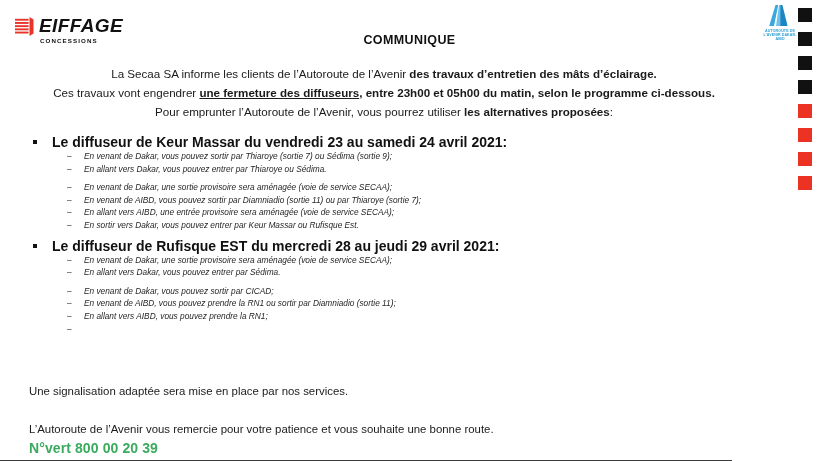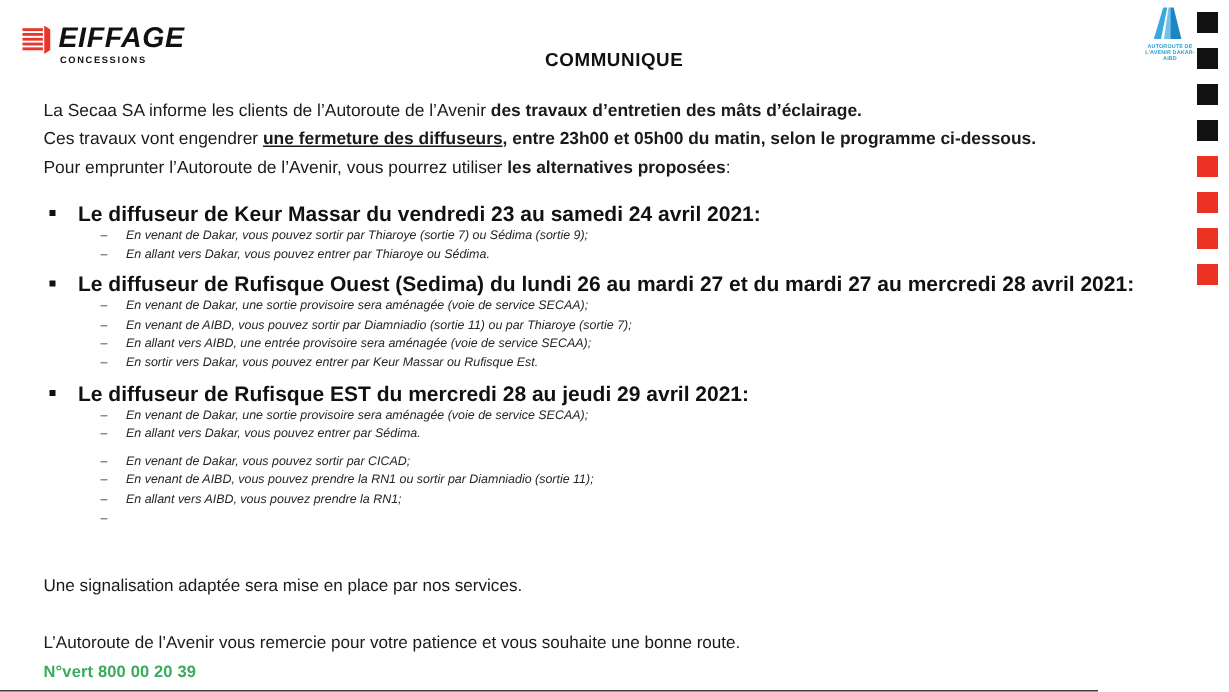--- a/index.html
+++ b/index.html
@@ -118,20 +118,21 @@
 
   
   .intro {
     position: absolute;
     left: 29px;
     top: 64px;
     width: 710px;
     font-size: 11.6px;
     line-height: 19px;
     color: #1a1a1a;
+    text-align: center;
   }
   .intro p { margin: 0; white-space: nowrap; }
   .b { font-weight: bold; }
   .bu { font-weight: bold; text-decoration: underline; }
 
   
   .list {
     position: absolute;
     left: 33px;
     top: 134px;
@@ -186,21 +187,21 @@
     top: 382px;
     width: 740px;
     font-size: 11.4px;
     line-height: 19px;
     color: #1a1a1a;
   }
   .footer p { margin: 0; white-space: nowrap; }
   .spacer { height: 19px; }
   .green-num {
     font-weight: bold;
-    font-size: 11px;
+    font-size: 14px;
     color: #3aab5e;
     letter-spacing: 0.1px;
   }
   sup { font-size: 0.68em; vertical-align: super; }
 </style>
 </head>
 <body>
 
 <div class="page">
 
@@ -266,24 +267,20 @@
             <span>En venant de Dakar, vous pouvez sortir par Thiaroye (sortie 7) ou Sédima (sortie 9);</span>
           </li>
         <li class="sub-li">
             <span class="dash">–</span>
             <span>En allant vers Dakar, vous pouvez entrer par Thiaroye ou Sédima.</span>
           </li>
       </ul>
     </div>
 
     <div class="item">
-      <div class="item-head">
-        <span class="sq-bullet"></span>
-        <span>Le diffuseur de Rufisque Ouest (Sedima) du lundi 26 au mardi 27 et du mardi 27 au mercredi 28 avril 2021:</span>
-      </div>
       <ul class="sub">
         <li class="sub-li">
             <span class="dash">–</span>
             <span>En venant de Dakar, une sortie provisoire sera aménagée (voie de service SECAA);</span>
           </li>
         <li class="sub-li">
             <span class="dash">–</span>
             <span>En venant de AIBD, vous pouvez sortir par Diamniadio (sortie 11) ou par Thiaroye (sortie 7);</span>
           </li>
         <li class="sub-li">

